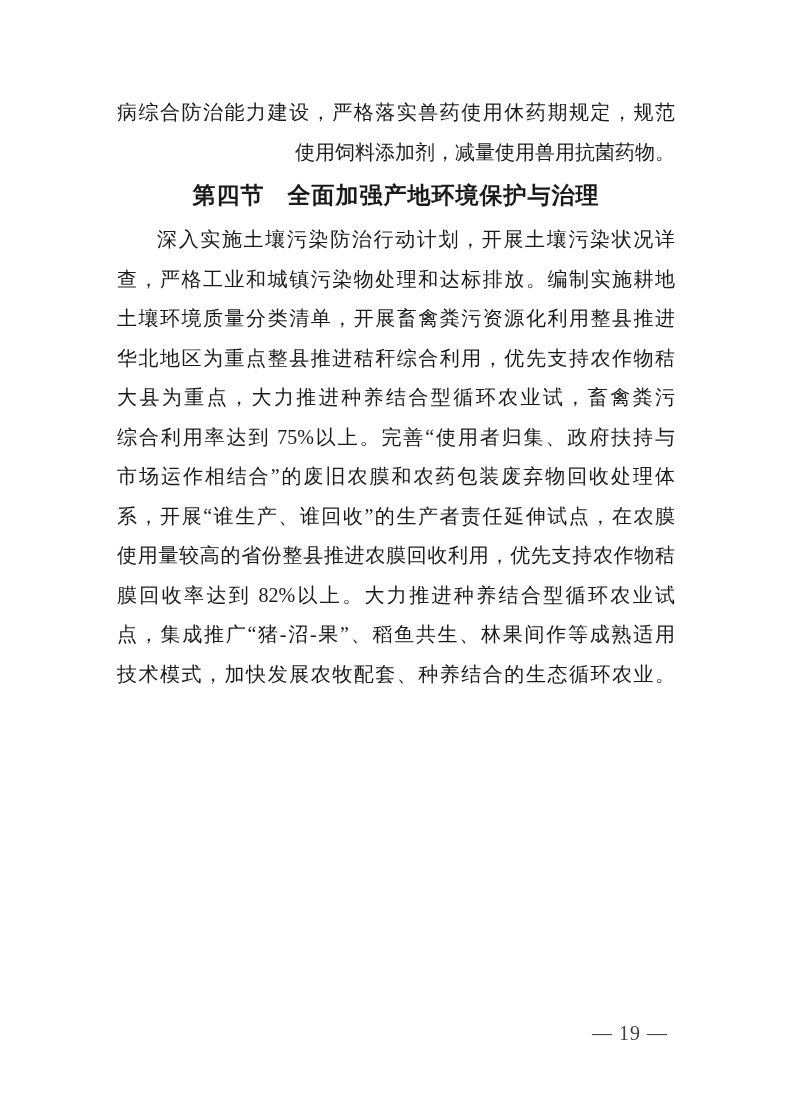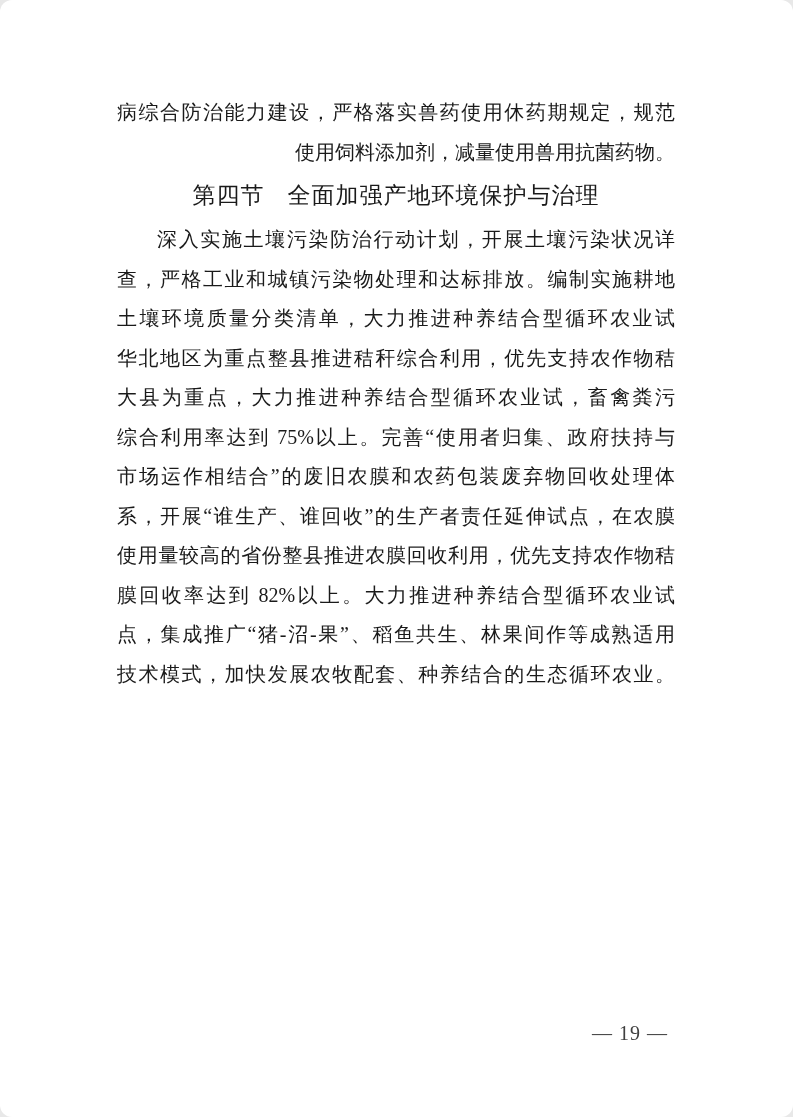--- a/index.html
+++ b/index.html
@@ -5,21 +5,20 @@
   html, body { margin: 0; padding: 0; background: #e8e8e8; }
   .page {
     position: relative;
     width: 793px;
     height: 1117px;
     margin: 0 auto;
     background: #ffffff;
     overflow: hidden;
     color: #1a1a1a;
     font-family: "Liberation Serif", "DejaVu Serif", serif;
-    border-radius: 12px;
   }
   .text-block {
     position: absolute;
     left: 117px;
     top: 93px;
     width: 558px;
     font-size: 20px;
   }
   .line {
     height: 39.5px;
@@ -31,21 +30,21 @@
     text-align: justify;
     text-align-last: justify;
   }
   .line.indent { text-indent: 2em; }
   .heading {
     height: 40px;
     line-height: 40px;
     margin: 4px 0;
     text-align: center;
     font-size: 23px;
-    font-weight: normal;
+    font-weight: bold;
     letter-spacing: 1px;
   }
   .heading-gap { display: inline-block; width: 23px; }
   .footer {
     position: absolute;
     left: 592px;
     top: 1022px;
     font-size: 20px;
     letter-spacing: 1px;
     color: #404040;
@@ -69,21 +68,21 @@
     <h2 class="heading">
       <span>第四节</span><span class="heading-gap"></span><span>全面加强产地环境保护与治理</span>
     </h2>
 
     <div>
 
         <div class="line fill indent">深入实施土壤污染防治行动计划，开展土壤污染状况详</div>
 
         <div class="line fill">查，严格工业和城镇污染物处理和达标排放。编制实施耕地</div>
 
-        <div class="line fill">土壤环境质量分类清单，大力推进种养结合型循环农业试</div>
+        <div class="line fill">土壤环境质量分类清单，开展畜禽粪污资源化利用整县推进</div>
 
 
 
         <div class="line fill">华北地区为重点整县推进秸秆综合利用，优先支持农作物秸</div>
 
 
         <div class="line fill">大县为重点，大力推进种养结合型循环农业试，畜禽粪污</div>
 
         <div class="line fill">综合利用率达到 75%以上。完善“使用者归集、政府扶持与</div>
 

